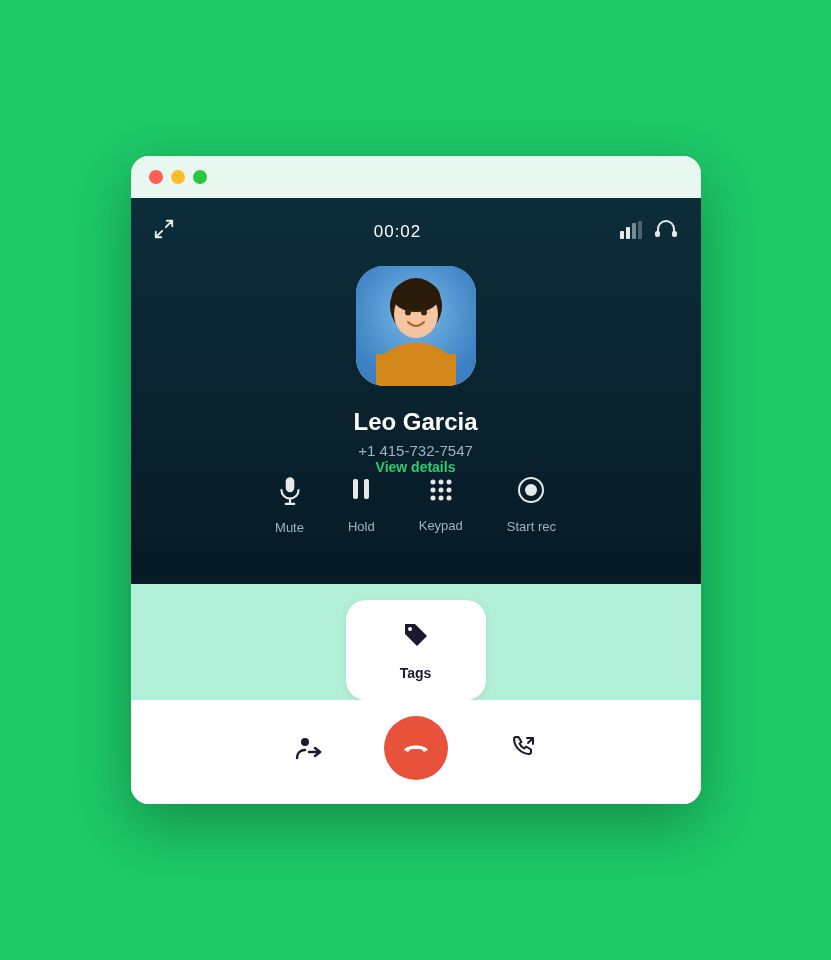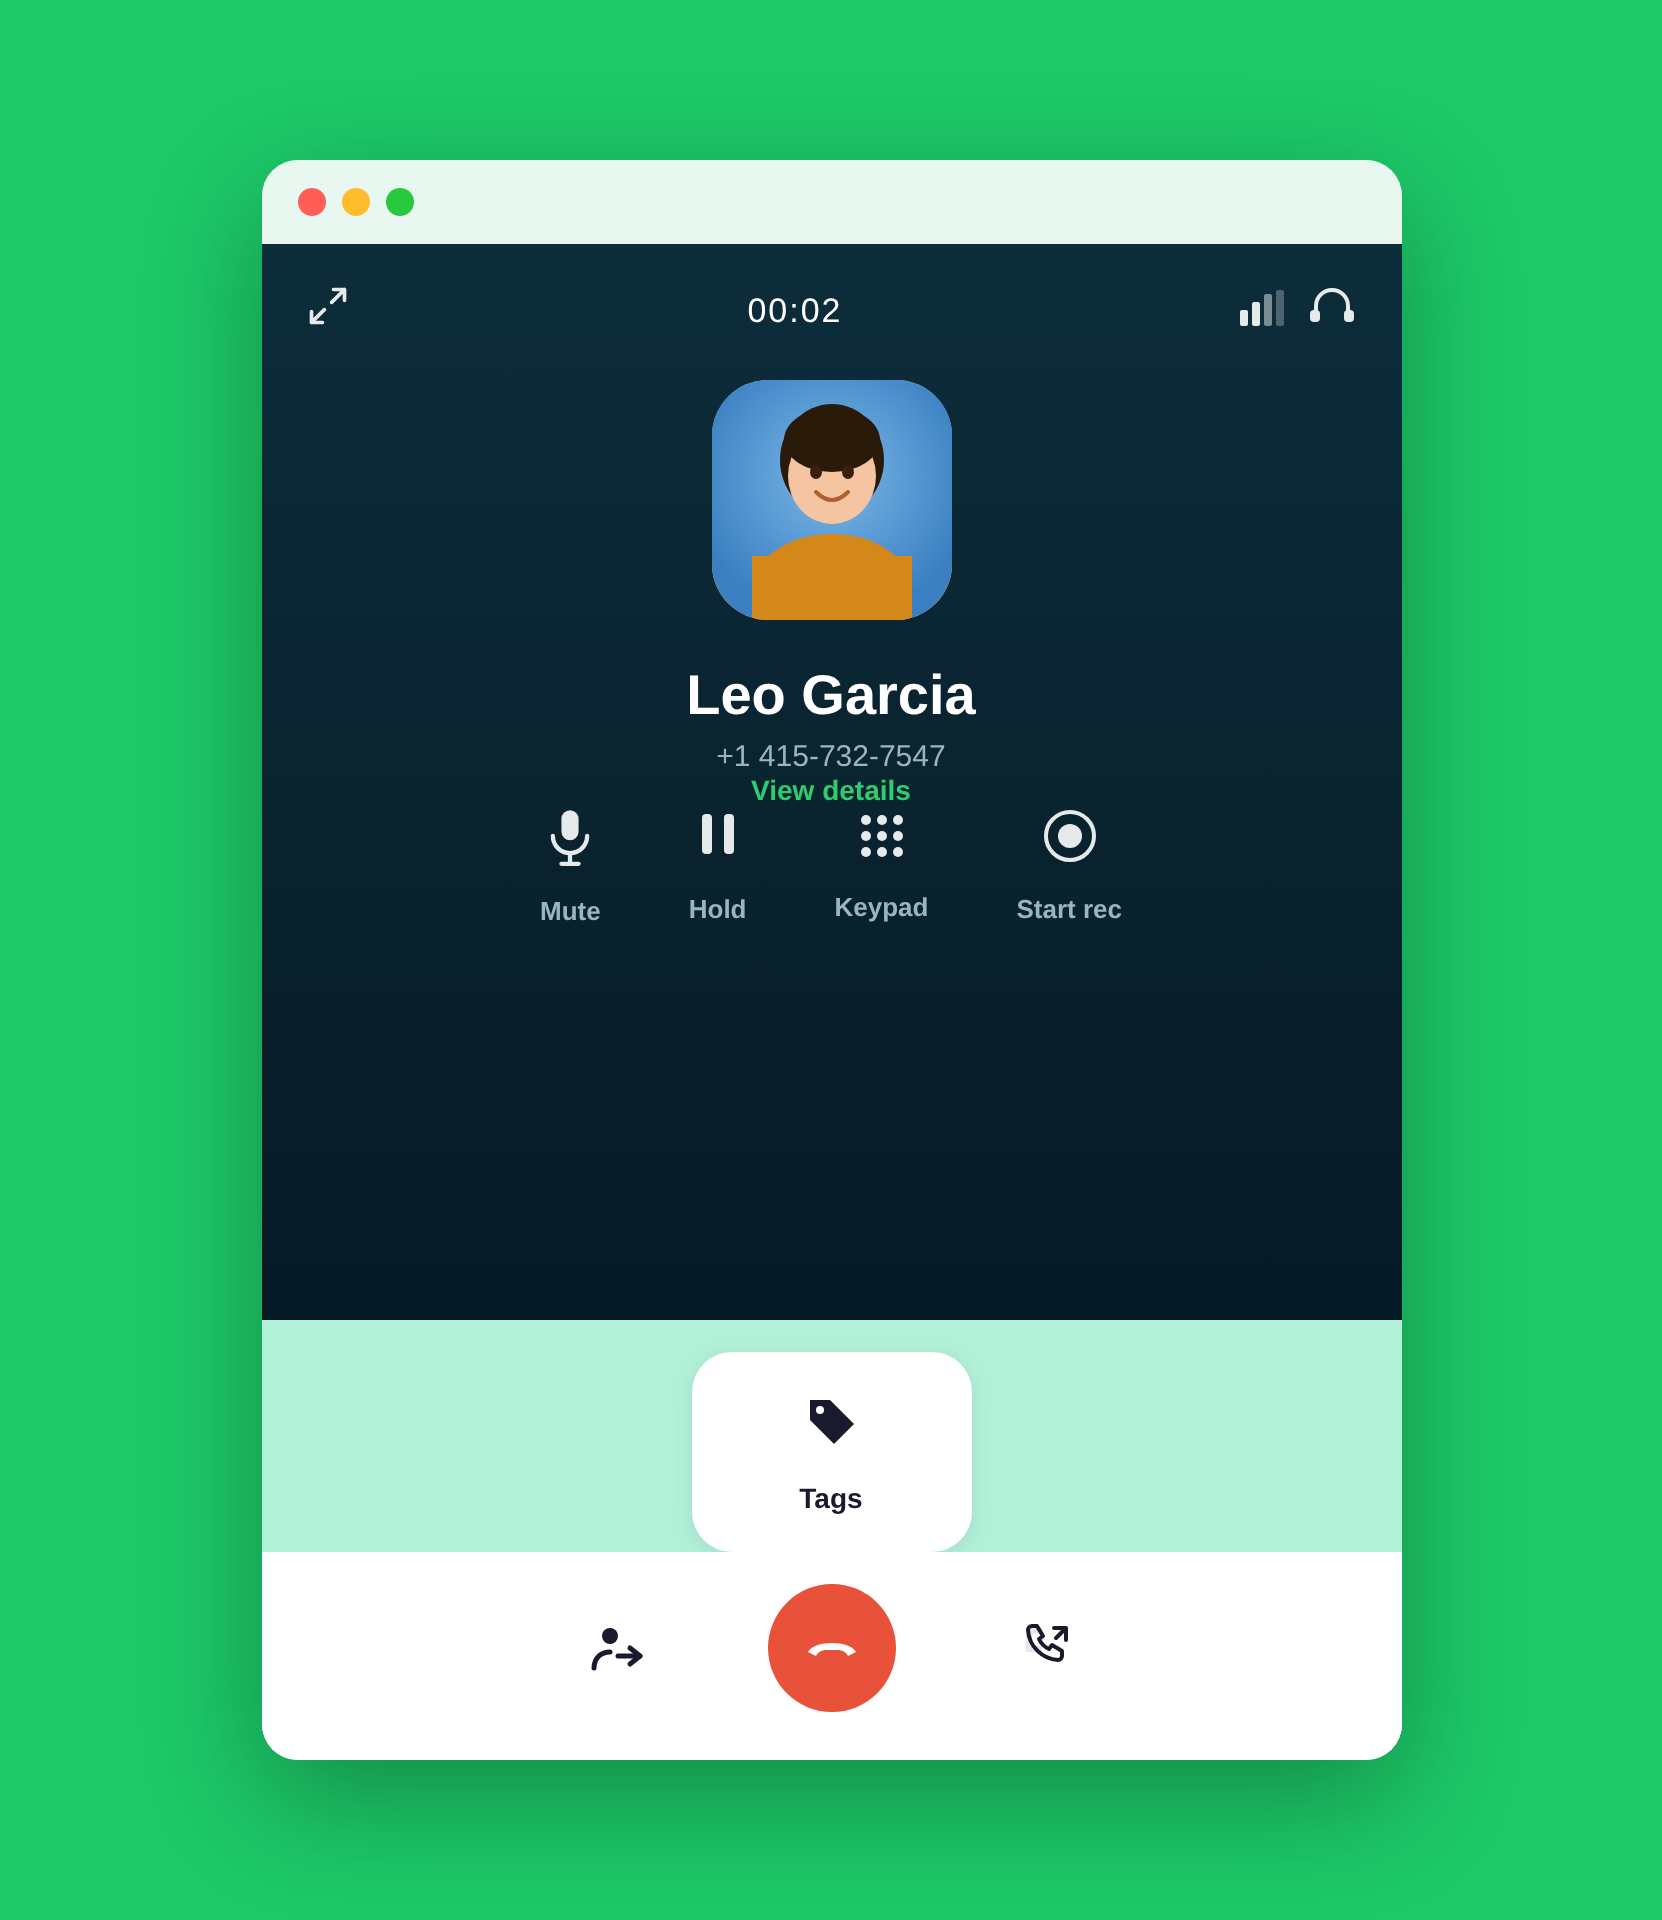--- a/index.html
+++ b/index.html
@@ -9,21 +9,21 @@
       background-color: #1dc968;
       display: flex;
       align-items: center;
       justify-content: center;
       font-family: -apple-system, BlinkMacSystemFont, 'Segoe UI', sans-serif;
       overflow: hidden;
     }
 
     .browser-window {
       width: 570px;
-      height: 800px;
+      height: 648px;
       background: #b2f0d8;
       border-radius: 18px;
       box-shadow: 0 20px 60px rgba(0,0,0,0.3);
       overflow: hidden;
       display: flex;
       flex-direction: column;
     }
 
     .title-bar {
       background: #e8f8f0;
@@ -111,21 +111,21 @@
       background: linear-gradient(180deg, #6baed6 0%, #4a90c4 40%, #f5a623 60%, #e8962e 100%);
       display: flex;
       flex-direction: column;
       align-items: center;
       justify-content: flex-end;
       position: relative;
     }
 
     .caller-name {
       color: white;
-      font-size: 28px;
+      font-size: 24px;
       font-weight: 700;
       margin-bottom: 6px;
     }
 
     .caller-number {
       color: #9ab5c0;
       font-size: 15px;
       font-weight: 400;
       margin-bottom: 0;
     }
@@ -160,21 +160,21 @@
 
     .control-icon {
       font-size: 26px;
       color: white;
       opacity: 0.9;
     }
 
     .control-label {
       color: #9ab5c0;
       font-size: 13px;
-      font-weight: 700;
+      font-weight: 400;
     }
 
     .bottom-actions {
       background: #b2f0d8;
       padding: 16px 30px 0 30px;
       display: flex;
       gap: 14px;
       justify-content: center;
       align-items: center;
     }

